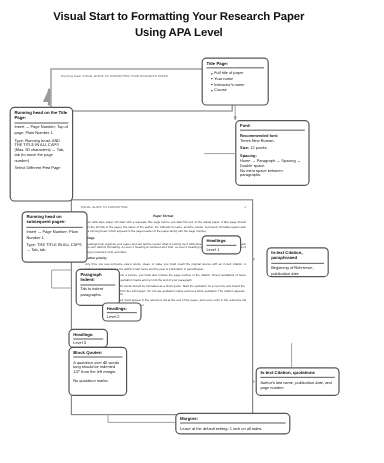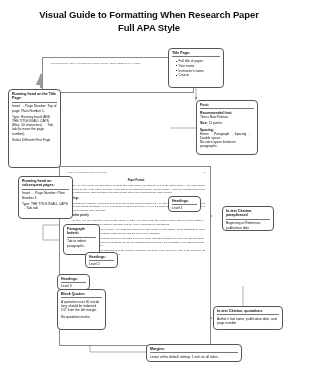--- a/index.html
+++ b/index.html
@@ -104,22 +104,22 @@
     text-align:left;font-weight:bold;font-style:italic;text-indent:4px;
     margin:0 0 2px 0;font-size:2.55px;color:#222;
   }
 </style>
 </head>
 <body>
 
 <div id="stage">
 
   <div class="title">
-    <span>Visual Guide to Formatting When Research Paper</span>
-    <span>Full APA Style</span>
+    <span>Visual Start to Formatting Your Research Paper</span>
+    <span>Using APA Level</span>
   </div>
 
   <svg id="wires" viewBox="0 0 298 386">
     <defs>
       <marker id="arr" markerWidth="5" markerHeight="5" refX="4.2" refY="2" orient="auto">
         <path d="M0,0 L4.4,2 L0,4 z" fill="#8f8f8f"></path>
       </marker>
       <marker id="arrUp" markerWidth="6" markerHeight="6" refX="5" refY="2.4" orient="auto">
         <path d="M0,0 L5.2,2.4 L0,4.8 z" fill="#9a9a9a"></path>
       </marker>

